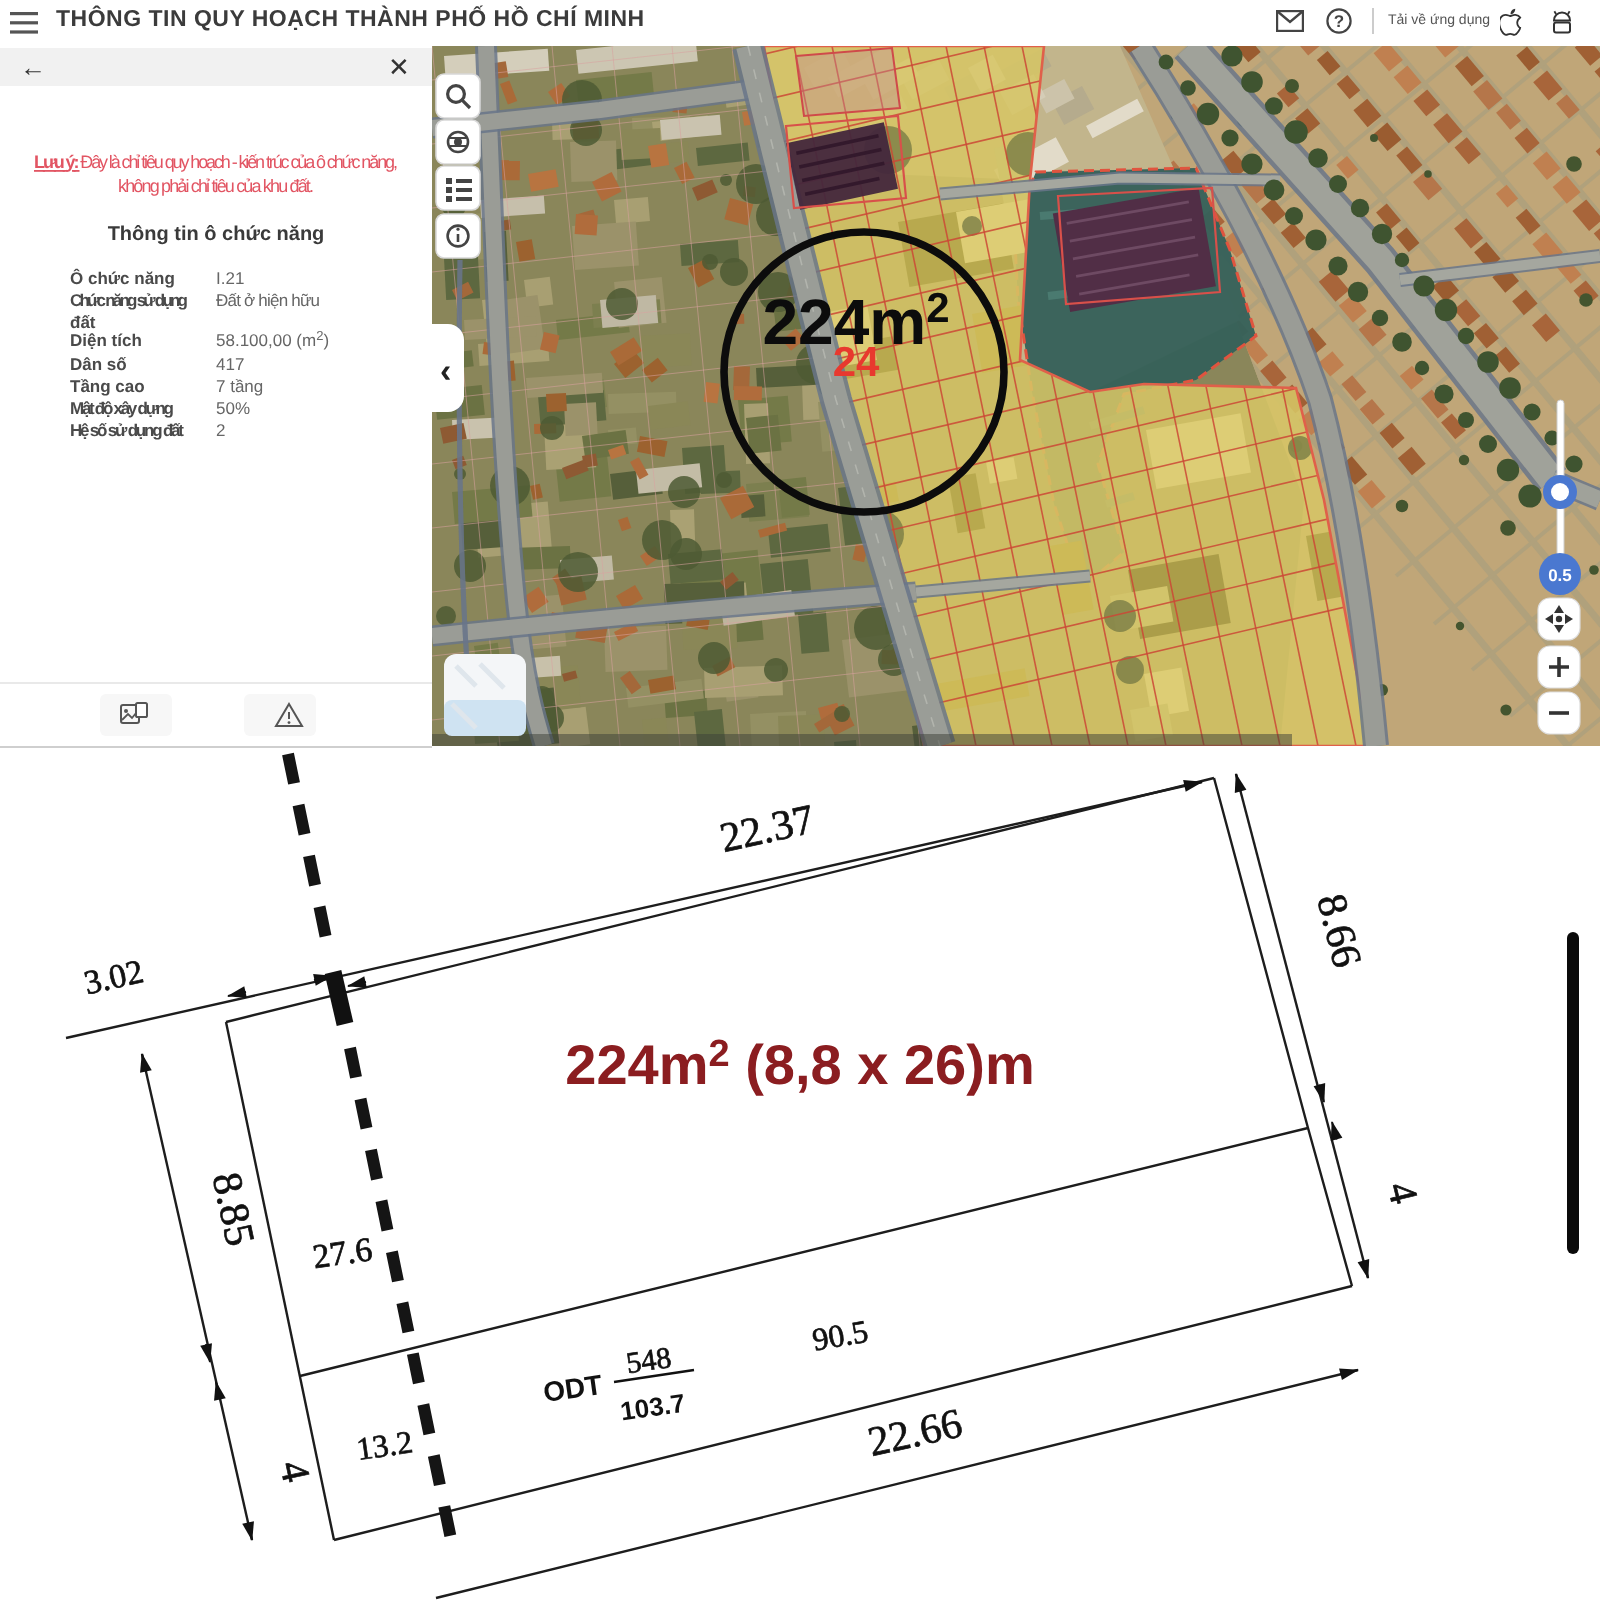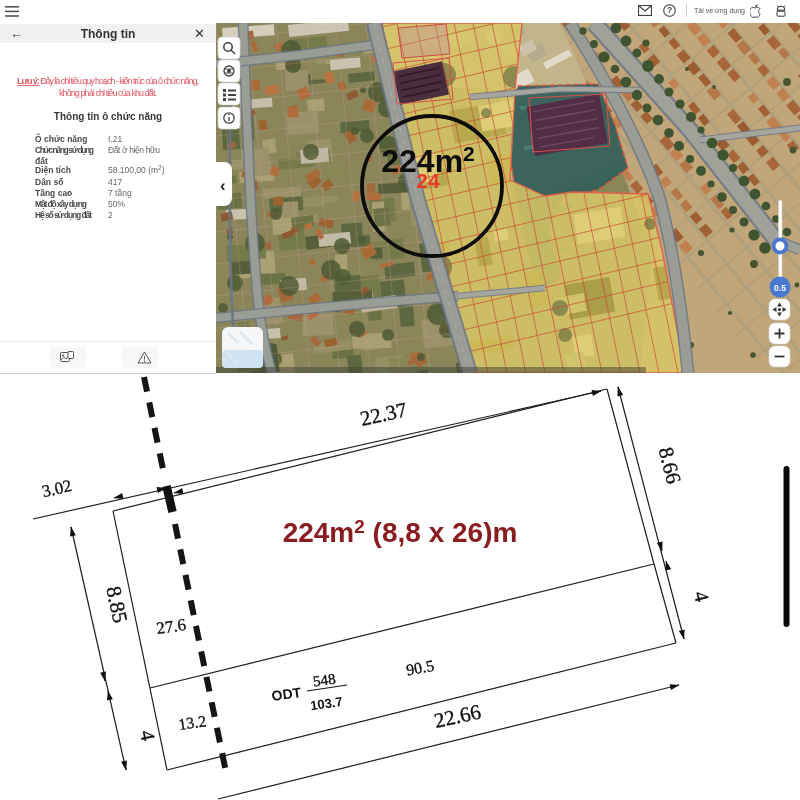--- a/index.html
+++ b/index.html
@@ -12,20 +12,21 @@
 <div id="page">
 
 <div class="abs" style="left:0;top:0;width:800px;height:23px;background:#fff;border-bottom:1px solid #e8e8e8;">
 
   <svg class="abs" style="left:5px;top:6px;" width="14" height="11" viewBox="0 0 14 11">
     <rect x="0" y="0" width="14" height="1.6" fill="#555"></rect>
     <rect x="0" y="4.6" width="14" height="1.6" fill="#555"></rect>
     <rect x="0" y="9.2" width="14" height="1.6" fill="#555"></rect>
   </svg>
 
+  <div class="abs" style="left:28px;top:4px;font-size:11.5px;font-weight:bold;color:#3b3b3b;letter-spacing:0.25px;white-space:nowrap;">THÔNG TIN QUY HOẠCH THÀNH PHỐ HỒ CHÍ MINH</div>
 
   <svg class="abs" style="left:638px;top:5px;" width="14" height="11" viewBox="0 0 14 11">
     <rect x="0.5" y="0.5" width="13" height="10" fill="none" stroke="#444" stroke-width="1.2"></rect>
     <path d="M0.5,0.5 L7,6 L13.5,0.5" fill="none" stroke="#444" stroke-width="1.2"></path>
   </svg>
 
   <svg class="abs" style="left:663px;top:4px;" width="13" height="13" viewBox="0 0 13 13">
     <circle cx="6.5" cy="6.5" r="5.8" fill="none" stroke="#444" stroke-width="1.1"></circle>
     <text x="6.5" y="9.3" font-size="8.5" font-weight="bold" fill="#444" text-anchor="middle" font-family="Liberation Sans">?</text>
   </svg>
@@ -46,21 +47,20 @@
     <rect x="3" y="7.2" width="8" height="5" rx="1" fill="none" stroke="#333" stroke-width="1"></rect>
   </svg>
 </div>
 
 <div class="abs" style="left:0;top:23px;width:216px;height:352px;background:#fff;">
 
   <div class="abs" style="left:0;top:1px;width:216px;height:19px;background:#f1f1f1;">
 
     <div class="abs" style="left:10px;top:2px;font-size:13px;color:#333;">←</div>
 
-    <div class="abs" style="left:0;top:3px;width:216px;text-align:center;font-size:12px;font-weight:bold;color:#333;">Thông tin</div>
 
     <div class="abs" style="left:194px;top:2px;font-size:13px;color:#333;">✕</div>
   </div>
 
   <svg class="abs" style="left:0;top:23px;" width="216" height="190" viewBox="0 0 216 190" font-family="Liberation Sans, sans-serif">
 
     <text x="108" y="38" font-size="9" fill="#e25563" text-anchor="middle" textLength="182"><tspan font-weight="bold" text-decoration="underline">Lưu ý:</tspan> Đây là chỉ tiêu quy hoạch - kiến trúc của ô chức năng,</text>
 
     <text x="108" y="50" font-size="9" fill="#e25563" text-anchor="middle" textLength="98">không phải chỉ tiêu của khu đất.</text>
 

